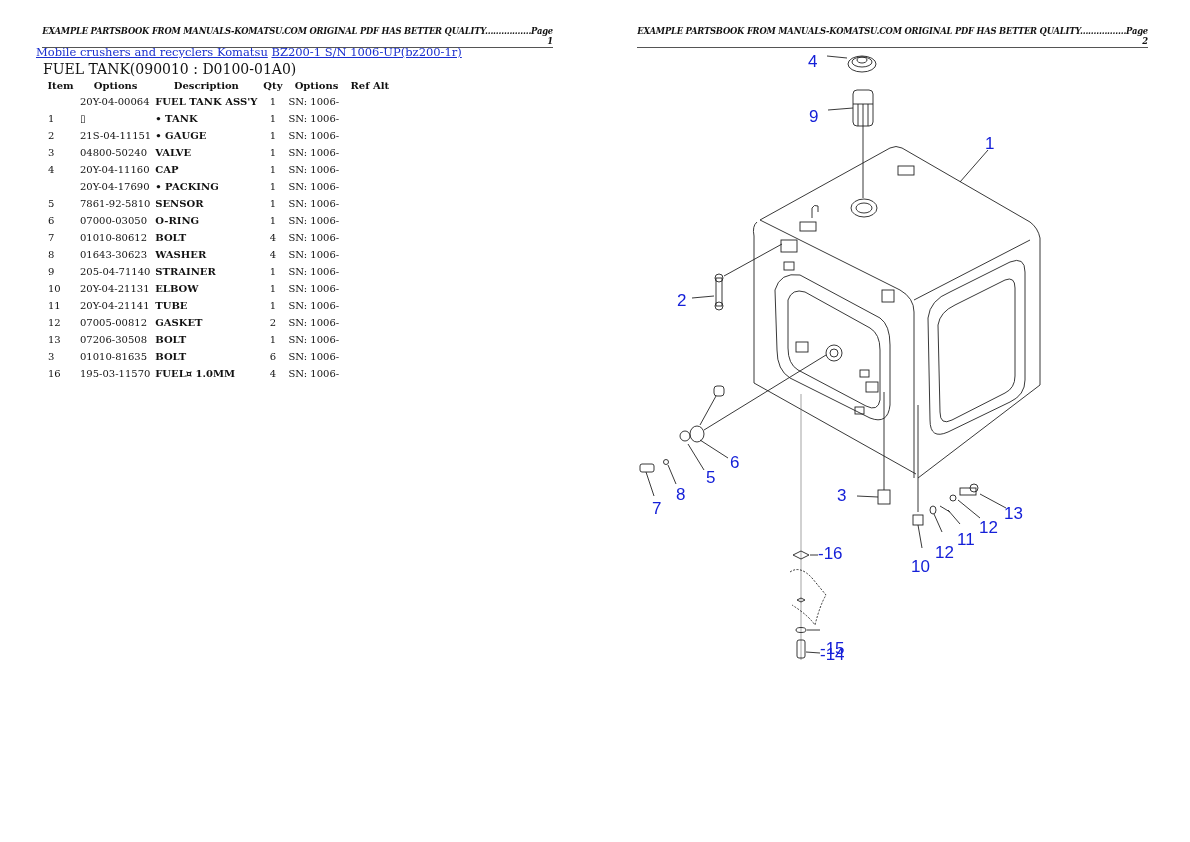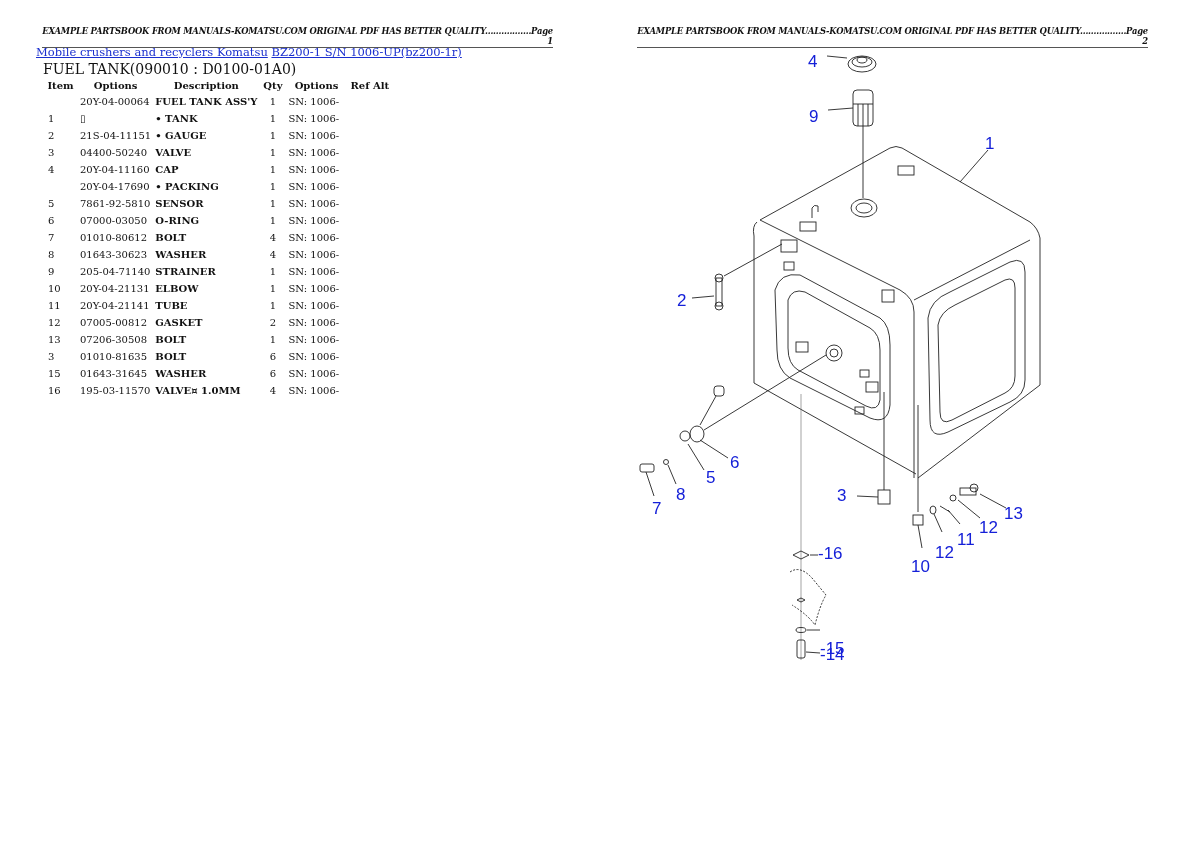--- a/index.html
+++ b/index.html
@@ -64,21 +64,21 @@
       <tr>
         <td class="c-item">2</td>
         <td class="c-part">21S-04-11151</td>
         <td class="c-desc">• GAUGE</td>
         <td class="c-qty">1</td>
         <td class="c-opt">SN: 1006-</td>
         <td class="c-ref"></td>
       </tr>
       <tr>
         <td class="c-item">3</td>
-        <td class="c-part">04400-50240</td>
+        <td class="c-part">04800-50240</td>
         <td class="c-desc">VALVE</td>
         <td class="c-qty">1</td>
         <td class="c-opt">SN: 1006-</td>
         <td class="c-ref"></td>
       </tr>
       <tr>
         <td class="c-item">4</td>
         <td class="c-part">20Y-04-11160</td>
         <td class="c-desc">CAP</td>
         <td class="c-qty">1</td>
@@ -167,31 +167,23 @@
       </tr>
       <tr>
         <td class="c-item">3</td>
         <td class="c-part">01010-81635</td>
         <td class="c-desc">BOLT</td>
         <td class="c-qty">6</td>
         <td class="c-opt">SN: 1006-</td>
         <td class="c-ref"></td>
       </tr>
       <tr>
-        <td class="c-item">15</td>
-        <td class="c-part">01643-31645</td>
-        <td class="c-desc">WASHER</td>
-        <td class="c-qty">6</td>
-        <td class="c-opt">SN: 1006-</td>
-        <td class="c-ref"></td>
-      </tr>
-      <tr>
         <td class="c-item">16</td>
         <td class="c-part">195-03-11570</td>
-        <td class="c-desc">VALVE¤ 1.0MM</td>
+        <td class="c-desc">FUEL¤ 1.0MM</td>
         <td class="c-qty">4</td>
         <td class="c-opt">SN: 1006-</td>
         <td class="c-ref"></td>
       </tr>
     </tbody>
 </table>
 
 <div class="diagram">
   <svg width="590" height="700" viewBox="600 38 590 700" xmlns="http://www.w3.org/2000/svg" style="position:absolute;left:0;top:0;">
     <g fill="none" stroke="#222" stroke-width="0.9">

